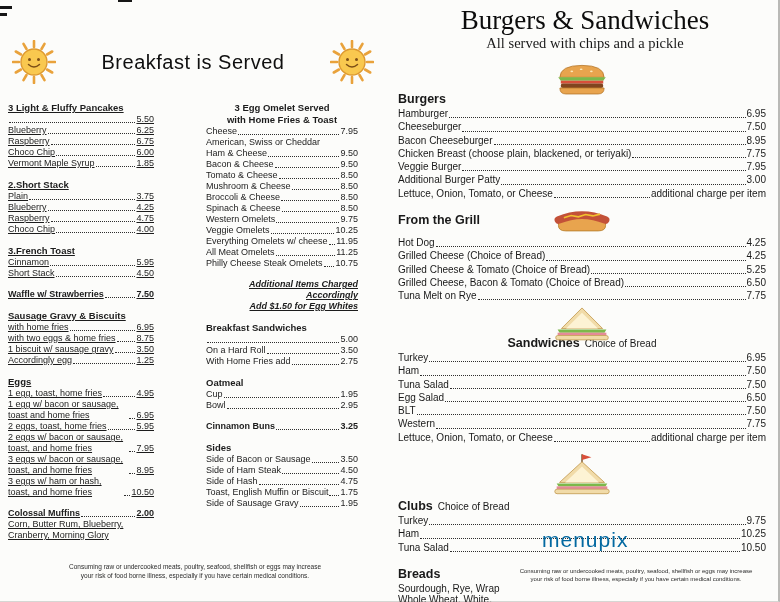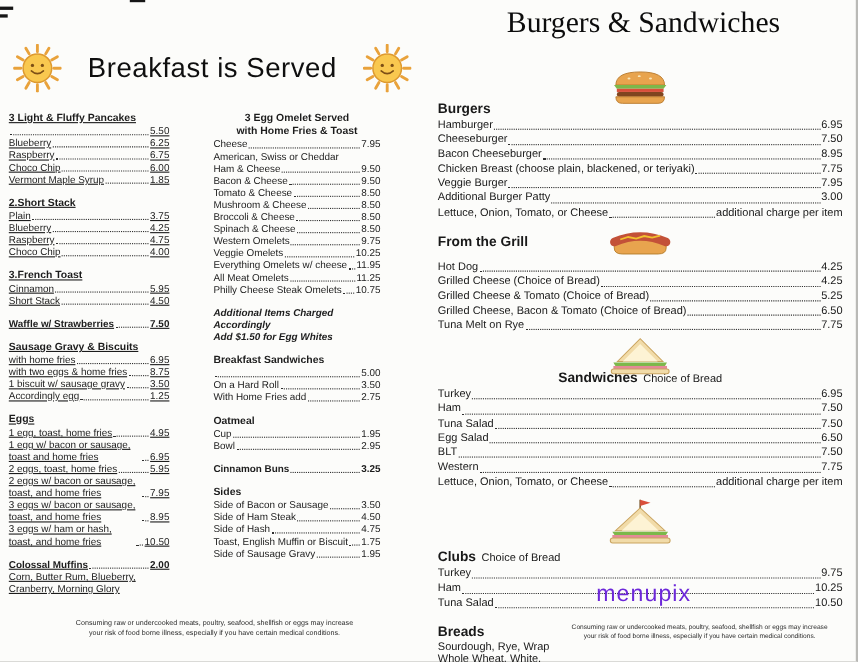--- a/index.html
+++ b/index.html
@@ -18,36 +18,36 @@
   }
   .artifact { position:absolute; background:#161616; }
   .a1 { left:0; top:6px;  width:12px; height:3px; }
   .a2 { left:0; top:13px; width:7px;  height:3px; }
   .a3 { left:118px; top:0; width:14px; height:2px; }
 
   
   .page-left { position:absolute; left:0; top:0; width:390px; height:602px; }
   .bf-header { position:absolute; left:12px; top:38px; width:362px; height:48px; display:flex; align-items:center; }
   .sun { width:44px; height:44px; flex:0 0 auto; }
-  .bf-title { flex:1; text-align:center; font-size:25px; letter-spacing:0.5px; color:#0f0f0f; }
+  .bf-title { flex:1; text-align:center; font-size:20px; letter-spacing:0.5px; color:#0f0f0f; }
 
   .col { position:absolute; top:102px; font-size:9px; line-height:11px; color:#1c1c1c; }
   .col-1 { left:8px;   width:146px;text-decoration:underline; }
-  .col-2 { left:194px; width:152px; }
+  .col-2 { left:206px; width:152px; }
   .page-left .section { margin-bottom:10px; }
   .page-left .sec-heading { font-weight:700; font-size:9.5px; line-height:12px; }
   .sec-heading.center { text-align:center; }
 
   .item { display:flex; align-items:flex-end; }
   .item .dots { flex:1 1 auto; min-width:6px; border-bottom:1.4px dotted #2e2e2e; margin:0 1px 2px 1px; }
   .item .price { white-space:nowrap; }
   .item.bold { font-weight:700; }
   .item-note { }
   .note-line { }
-  .sec-omelet-note .note-line { text-align:left; font-weight:700; font-style:italic; }
+  .sec-omelet-note .note-line { text-align:right; font-weight:700; font-style:italic;text-decoration:underline; }
 
   .lp-footer { position:absolute; left:14px; top:563px; width:362px; text-align:center;
                font-size:6.5px; line-height:8.5px; color:#2b2b2b; }
 
   
   .page-right { position:absolute; left:390px; top:0; width:390px; height:602px; font-size:10px; }
   .r-title { position:absolute; top:5px; left:0; width:100%; text-align:center;
              font-family:"Liberation Serif", serif; font-size:27px; line-height:30px; color:#0c0c0c; }
   .r-subtitle { position:absolute; top:35px; left:0; width:100%; text-align:center;
                 font-family:"Liberation Serif", serif; font-size:14.5px; }
@@ -59,21 +59,21 @@
   .page-right .note-line { line-height:11px; }
   .sec-icon { position:absolute; left:50%; transform:translateX(-50%); }
 
   .sec-burgers    { top:62px; }  .sec-burgers .sec-icon    { top:0; }   .sec-burgers .sec-heading    { margin-top:30px; }
   .sec-grill      { top:205px; } .sec-grill .sec-icon      { top:0; }   .sec-grill .sec-heading      { margin-top:8px; margin-bottom:8px; }
   .sec-sandwiches { top:300px; } .sec-sandwiches .sec-icon { top:2px; } .sec-sandwiches .sec-heading { margin-top:36px;text-align:center; }
   .sec-clubs      { top:448px; } .sec-clubs .sec-icon      { top:4px; } .sec-clubs .sec-heading      { margin-top:51px; }
   .sec-breads     { top:531px;margin-top:36px; } .sec-breads .sec-heading  { margin-bottom:1px; }
 
   .watermark { position:absolute; left:152px; top:528px; font-size:21px; letter-spacing:1px;
-               color:#6d28d9; z-index:5; pointer-events:none; }
+               color:#0369a1; z-index:5; pointer-events:none; }
   .rp-footer { position:absolute; left:120px; top:567px; width:252px; text-align:center;
                font-size:6px; line-height:8px; color:#2b2b2b; }
 </style>
 </head>
 <body>
 
 <div class="sheet">
   <div class="artifact a1"></div>
   <div class="artifact a2"></div>
   <div class="artifact a3"></div>
@@ -396,20 +396,21 @@
         </div>
       </div>
     <div class="lp-footer">
       <div>Consuming raw or undercooked meats, poultry, seafood, shellfish or eggs may increase</div>
       <div>your risk of food borne illness, especially if you have certain medical conditions.</div>
     </div>
   </div>
 
   <div class="page-right">
     <div class="r-title">Burgers &amp; Sandwiches</div>
+    <div class="r-subtitle">All served with chips and a pickle</div>
     <div>
         <div class="section sec-burgers">
           <span class="sec-icon"><svg width="56" height="34" viewBox="0 0 64 40">
               <path d="M6 18 Q6 4 32 4 Q58 4 58 18 Z" fill="#e8a44e" stroke="#b97b2e" stroke-width="1"></path>
               <ellipse cx="20" cy="11" rx="1.6" ry="1" fill="#f8e7bb"></ellipse>
               <ellipse cx="31" cy="8.5" rx="1.6" ry="1" fill="#f8e7bb"></ellipse>
               <ellipse cx="43" cy="11" rx="1.6" ry="1" fill="#f8e7bb"></ellipse>
               <path d="M4 18 h56 l-3 4 h-50 z" fill="#7cb84a"></path>
               <rect x="7" y="22" width="50" height="3.4" fill="#d94f3a"></rect>
               <rect x="7" y="25.4" width="50" height="5.2" rx="2.4" fill="#80451f"></rect>

